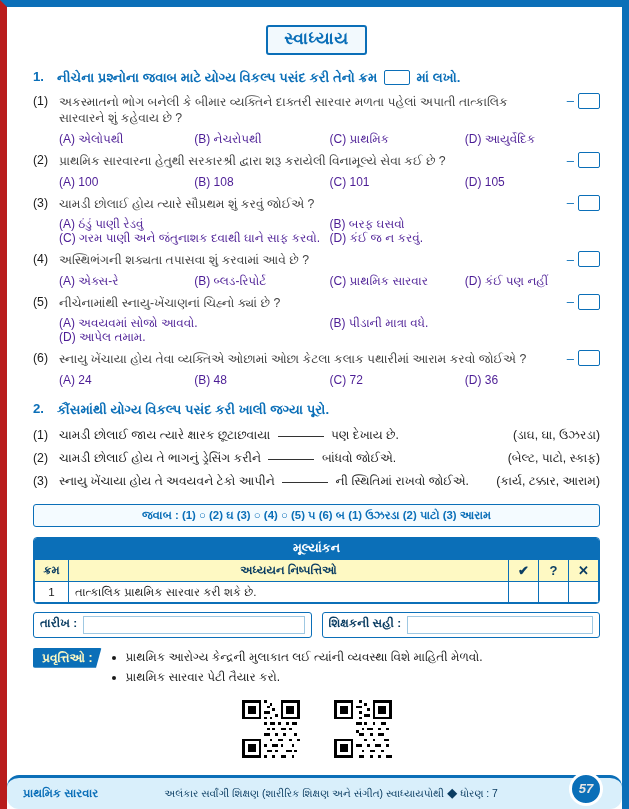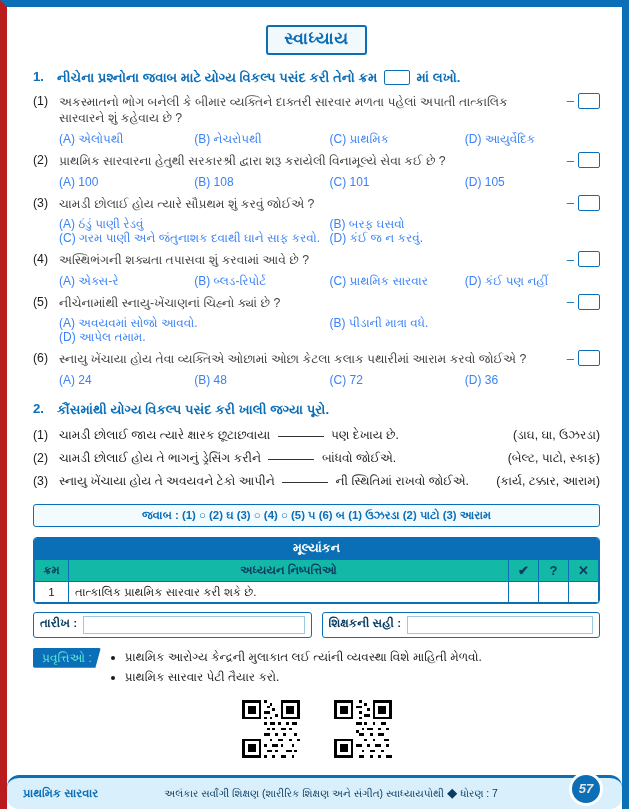--- a/index.html
+++ b/index.html
@@ -44,21 +44,21 @@
   .blankbox {
     display:inline-block; width:26px; height:15px;
     border:1.4px solid #0b6fb8; border-radius:2px;
     vertical-align:-3px; margin: 0 3px; background:#fff;
   }
 
   .q { margin-top: 7px; position:relative; padding-left: 26px; font-size: 12.3px; }
   .q-num { position:absolute; left:0; top:0; color:#1a1a1a; font-size:12.3px; }
   .q-text { color:#404040; line-height:1.35; padding-right: 56px; }
   .opts { margin-top: 5px; display:flex; flex-wrap:wrap; }
-  .opt { font-size:12px; color:#3b82f6; }
+  .opt { font-size:12px; color:#4c1d95; }
   .opt-4 { width: 25%; }
   .opt-2 { width: 50%; }
 
   
   .ansbox {
     position:absolute; right:0; top:-1px;
     display:flex; align-items:center; gap:4px;
   }
   .ansbox .dash { color:#0b6fb8; font-size:13px; }
   .ansbox .bx {
@@ -81,37 +81,37 @@
   }
 
   
   .evalwrap { margin-top: 10px; border:1.6px solid #0b6fb8; border-radius:4px; overflow:hidden; }
   .evalhead {
     background:#0b6fb8; color:#fff; text-align:center;
     font-weight:bold; font-size:12.6px; padding:3px 0;
   }
   table.eval { width:100%; border-collapse:collapse; font-size:11.6px; }
   table.eval th, table.eval td { border:1px solid #0b6fb8; padding:3px 6px; }
-  table.eval th { background:#14b8a6; font-weight:bold; color:#0b3d62; }
+  table.eval th { background:#fef9c3; font-weight:bold; color:#0b3d62; }
   .c-kram { width: 34px; text-align:center; }
   .c-mark { width: 30px; text-align:center; }
 
   
   .dsrow { display:flex; gap:10px; margin-top:8px; }
   .dsbox {
     flex:1; border:1.5px solid #0b6fb8; border-radius:3px;
     display:flex; align-items:flex-start; font-size:11.8px; font-weight:bold; color:#0b3d62;
     padding: 3px 6px; background:#fff;
   }
   .dsbox .fieldline { flex:1; border:1px solid #9fc8e2; height:18px; margin-left:6px; background:#fff; }
 
   
   .act { margin-top:10px; display:flex; gap:8px; align-items:flex-start; }
   .act-label {
-    background:#0b6fb8; color:#5eead4; font-weight:normal; font-size:12.2px;
+    background:#0b6fb8; color:#fef9c3; font-weight:bold; font-size:12.2px;
     padding:3px 9px; border-radius:2px; white-space:nowrap;
     clip-path: polygon(0 0, 100% 0, 92% 100%, 0% 100%);
   }
   .act-items { font-size:12px; line-height:1.6; }
   .act-items li { margin-bottom:1px; }
   ul.bul { margin:0; padding-left:16px; }
 
   
   .qrrow { display:flex; justify-content:center; gap:34px; margin-top: 12px; }
   .qr { width:58px; height:58px; }

